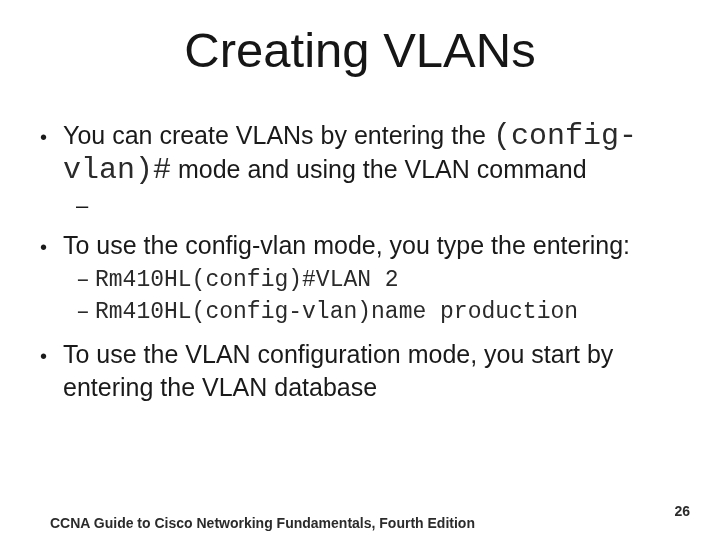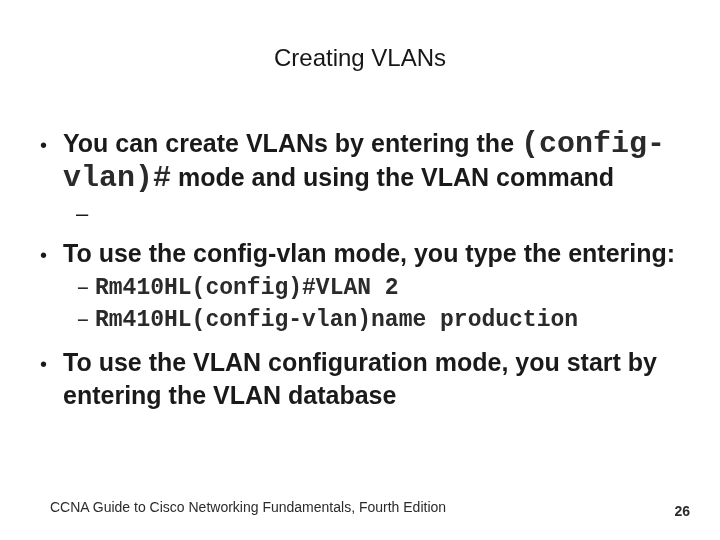--- a/index.html
+++ b/index.html
@@ -11,40 +11,39 @@
     position: relative;
     width: 720px;
     height: 540px;
     background: #ffffff;
     overflow: hidden;
     font-family: "Liberation Sans", sans-serif;
     color: #1a1a1a;
     -webkit-font-smoothing: antialiased;
   }
   .title {
-    margin-top: 36px;
-    font-size: 24px;
+    margin-top: 28px;
+    font-size: 49px;
     line-height: 44px;
     text-align: center;
     color: #161616;
   }
   .body {
     margin: 47px 38px 0 40px;
   }
   .li {
     display: flex;
     align-items: baseline;
   }
   .li .marker {
     flex: 0 0 auto;
   }
   .li .text {
     flex: 1 1 auto;
     min-width: 0;
-    font-weight: bold;
   }
   
   .l1 {
     font-size: 25px;
     line-height: 33px;
   }
   .l1 .marker {
     width: 23px;
     font-size: 20px;
   }
@@ -81,24 +80,25 @@
     line-height: 33px;
     color: #2a2a2a;
   }
   .mt-sub   { margin-top: 4px; }
   .mt-b2    { margin-top: 8px; }
   .mt-cmd   { margin-top: 0; }
   .mt-b3    { margin-top: 10px; }
   .footer-left {
     position: absolute;
     left: 50px;
-    bottom: 24px;
+    bottom: 8px;
     font-size: 14px;
     line-height: 17px;
     color: #2b2b2b;
+    font-weight: bold;
   }
   .footer-page {
     position: absolute;
     right: 30px;
     bottom: 20px;
     font-size: 14px;
     line-height: 17px;
     color: #2b2b2b;
     font-weight: bold;
   }

